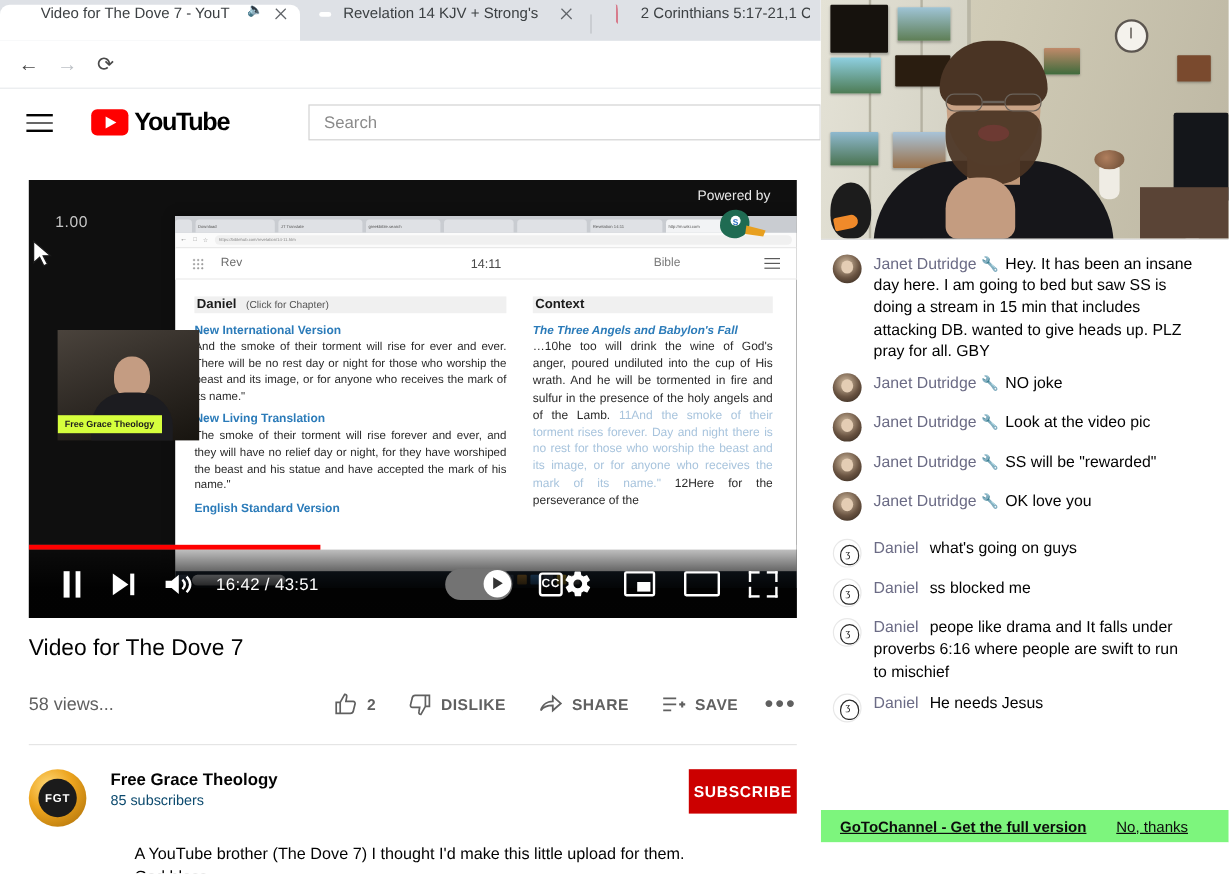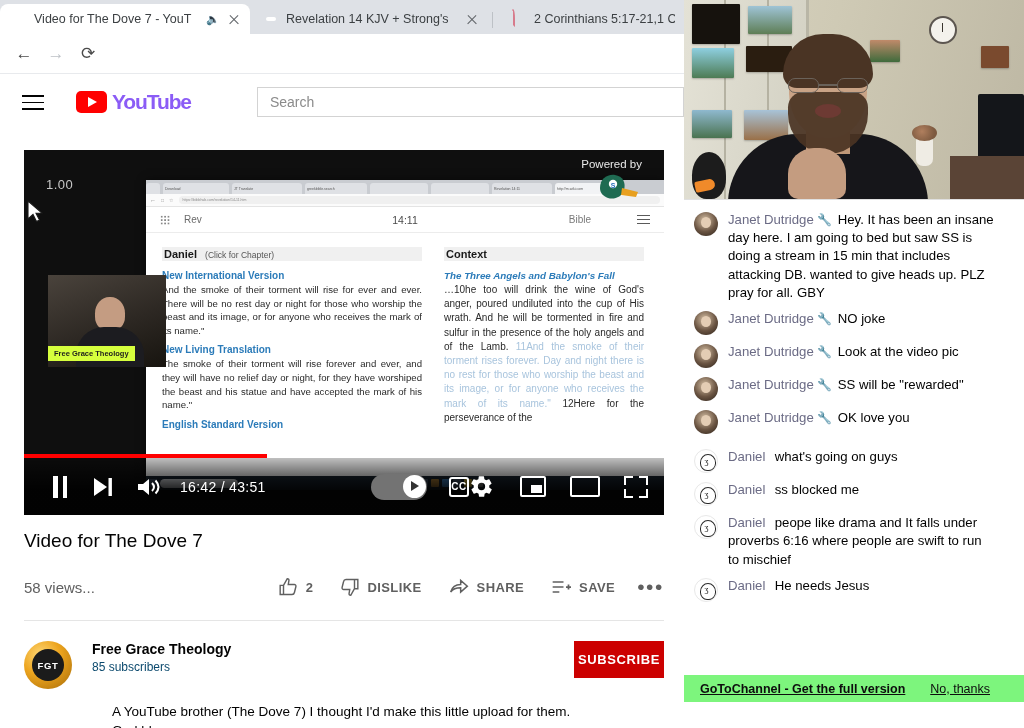--- a/index.html
+++ b/index.html
@@ -15,21 +15,21 @@
   .browser {
     position: absolute; left: 0; top: 0; width: 684px; height: 728px;
     background: #ffffff; overflow: hidden;
   }
   .tabstrip {
     position: relative; height: 34px; width: 684px;
     background: #dee1e6;
   }
   .tab {
     position: absolute; top: 4px; height: 30px;
-    display: flex; align-items: center; gap: 7px;
+    display: flex; gap: 7px;
     padding: 0 9px 0 11px;
     font-size: 12.5px; color: #3c4043; white-space: nowrap; overflow: hidden;
   }
   .tab.active {
     background: #ffffff;
     border-radius: 8px 8px 0 0;
   }
   .tab.inactive { background: transparent; }
   .tab-favicon { width: 16px; height: 16px; flex: 0 0 16px; position: relative; }
   .tab-title {
@@ -130,21 +130,21 @@
   .yt-logo-box {
     width: 31px; height: 22px; background: #ff0000; border-radius: 5px;
     position: relative;
   }
   .yt-logo-box::after {
     content: ""; position: absolute; left: 12px; top: 6px;
     border-left: 9px solid #fff;
     border-top: 5px solid transparent; border-bottom: 5px solid transparent;
   }
   .yt-logo-text {
-    font-size: 21px; font-weight: bold; color: #8b5cf6; letter-spacing: -1.1px;
+    font-size: 21px; font-weight: bold; color: #000000; letter-spacing: -1.1px;
   }
   .yt-search {
     margin-left: 66px; width: 428px; height: 30px;
     border: 1px solid #d3d3d3; background: #fff;
     display: flex; align-items: center; padding: 0 12px;
   }
   .yt-search-ph { font-size: 14px; color: #8b8b8b; }
 
   
   .player {
@@ -192,21 +192,21 @@
     padding: 0 14px; border-bottom: 1px solid #ececec;
   }
   .ss-grid {
     width: 10px; height: 10px;
     background-image:
       radial-gradient(circle, #888 0.8px, transparent 0.9px);
     background-size: 3.4px 3.4px;
   }
   .ss-book { margin-left: 14px; font-size: 10px; color: #6b6b6b; }
   .ss-ref { position: absolute; left: 50%; transform: translateX(-50%); font-size: 10.5px; color: #4a4a4a; }
-  .ss-bible { margin-left: auto; margin-right: 46px; font-size: 10px; color: #7a7a7a; padding-left: 20px; }
+  .ss-bible { margin-left: auto; margin-right: 70px; font-size: 10px; color: #7a7a7a; padding-left: 20px; }
   .ss-menu { width: 13px; height: 10px; position: relative; }
   .ss-menu span { position: absolute; left: 0; width: 13px; height: 1.2px; background: #5a5a5a; }
   .ss-menu span:nth-child(1){ top: 0; }
   .ss-menu span:nth-child(2){ top: 4.4px; }
   .ss-menu span:nth-child(3){ top: 8.8px; }
 
   .ss-body { display: flex; padding: 14px 16px 0 16px; gap: 22px; }
   .ss-col-left { width: 260px; }
   .ss-col-right { width: 200px; }
   .ss-sect-head {

